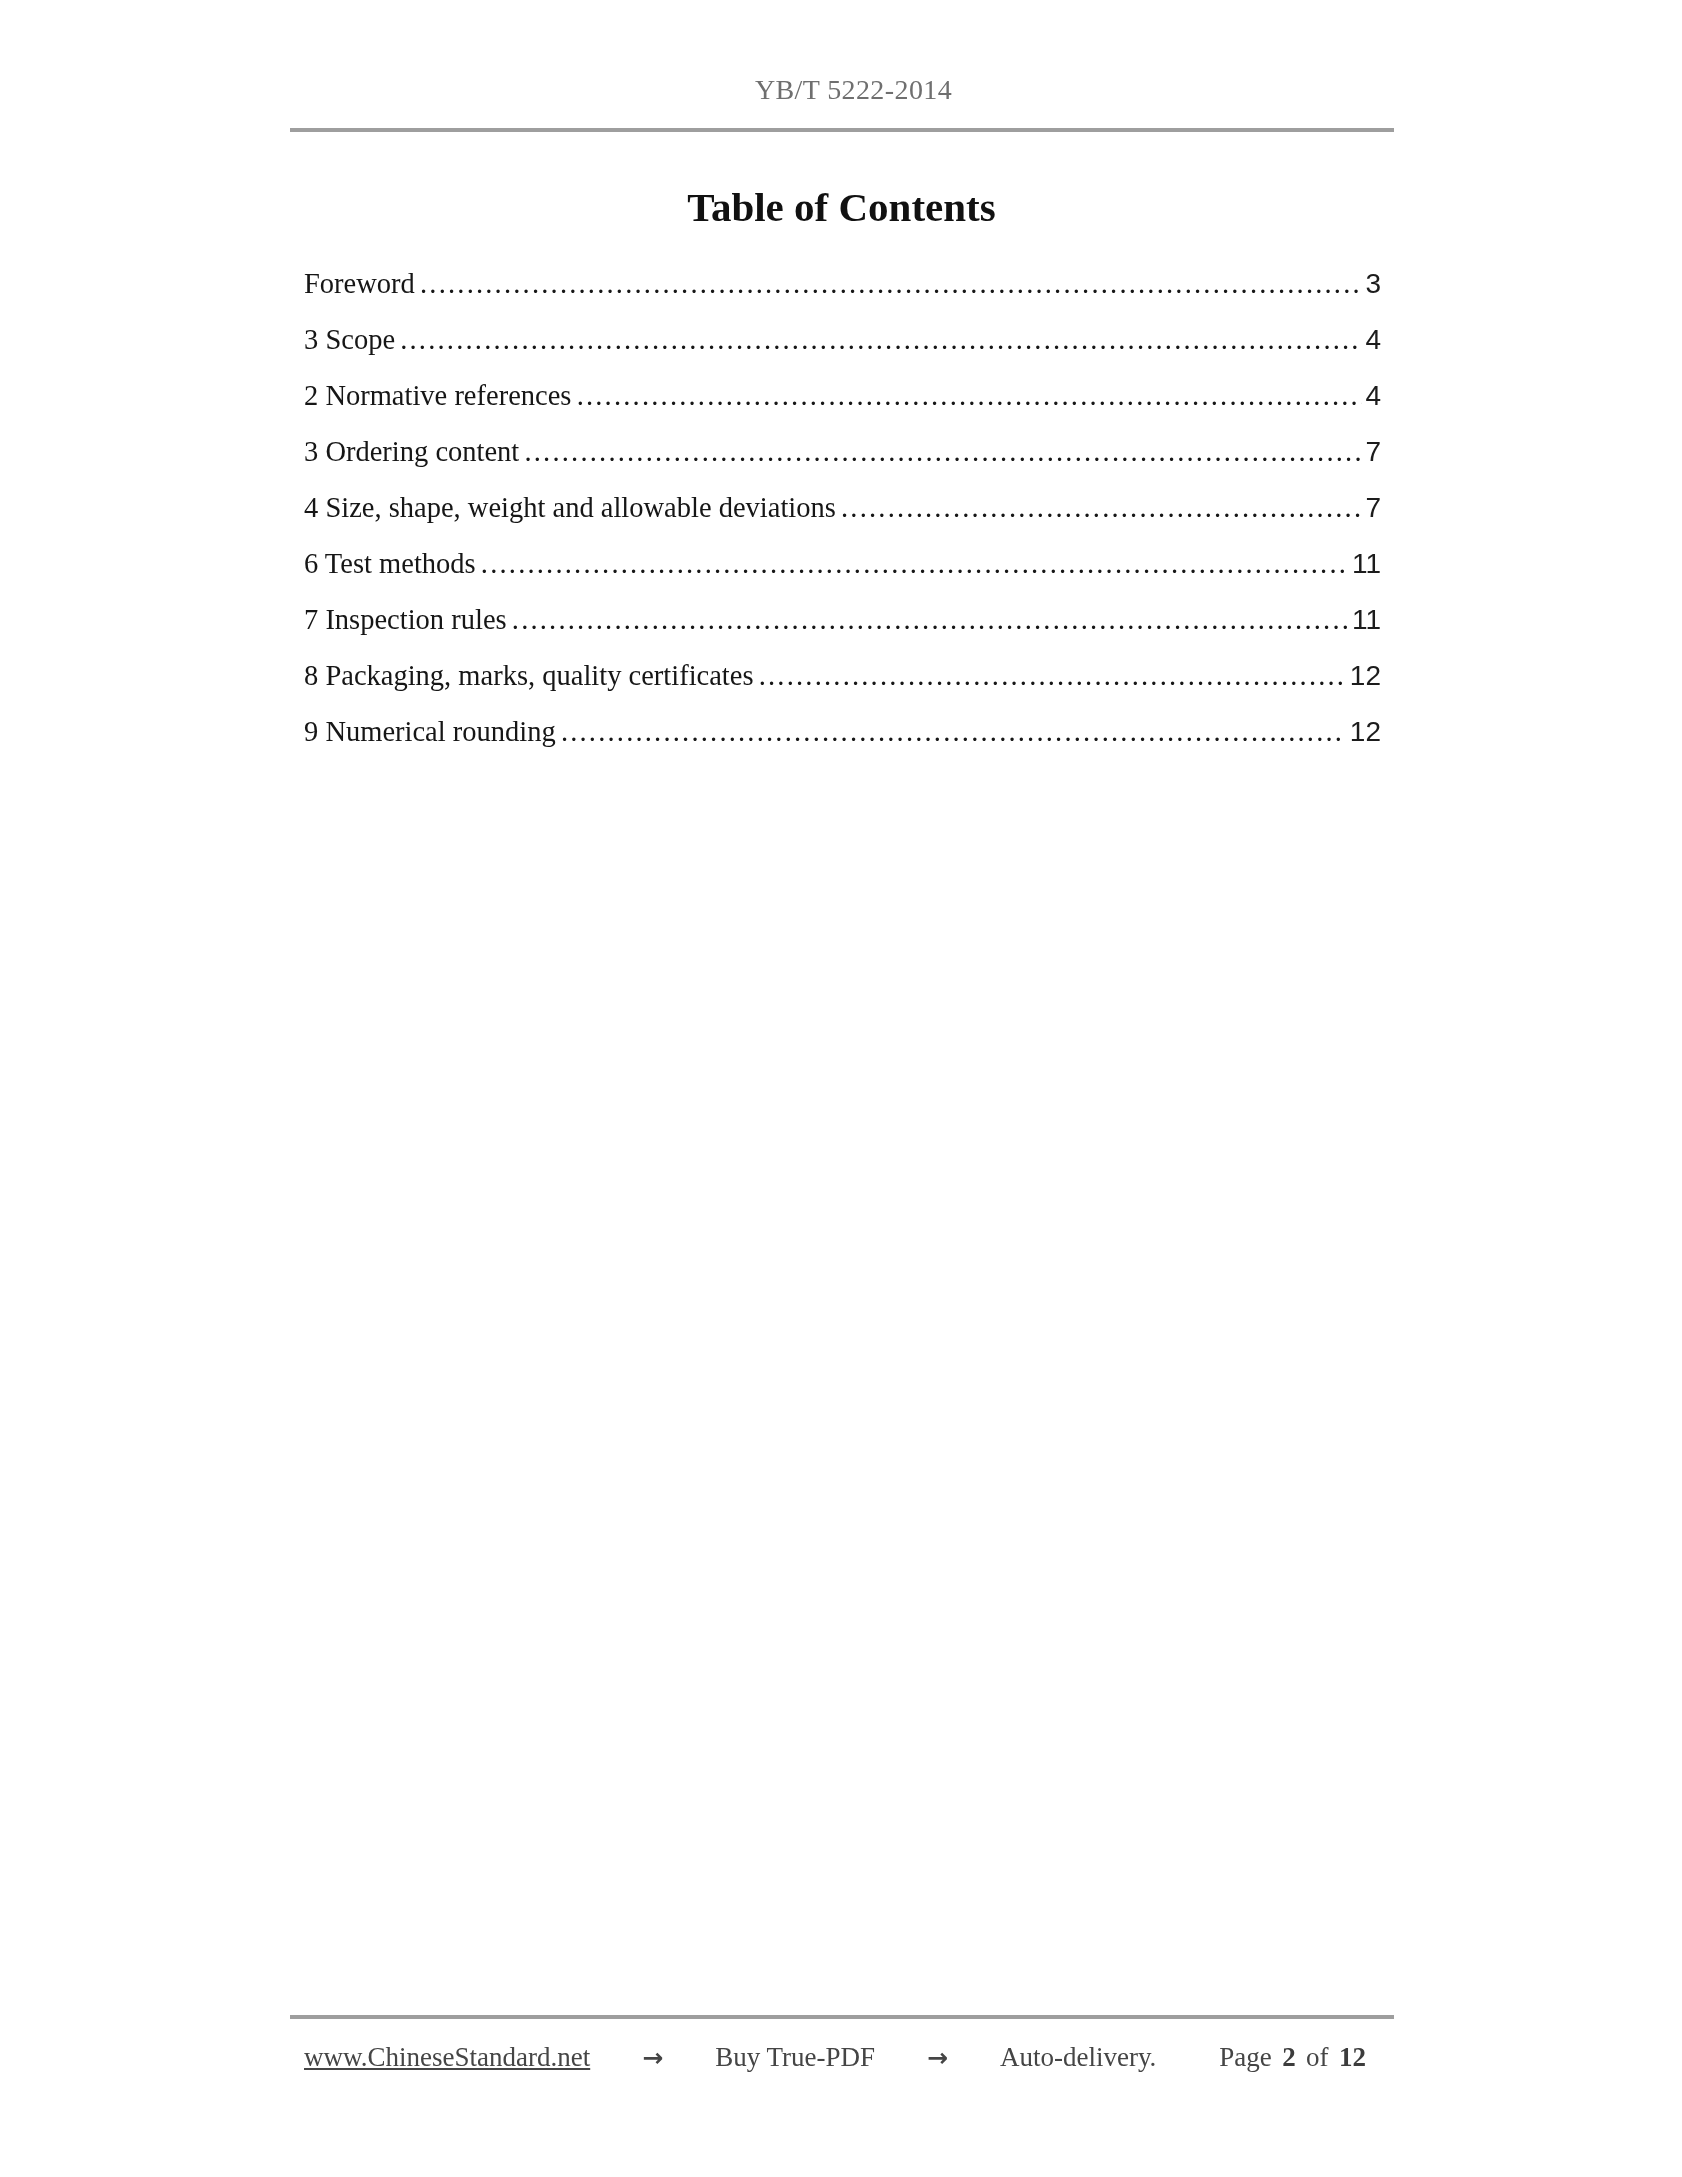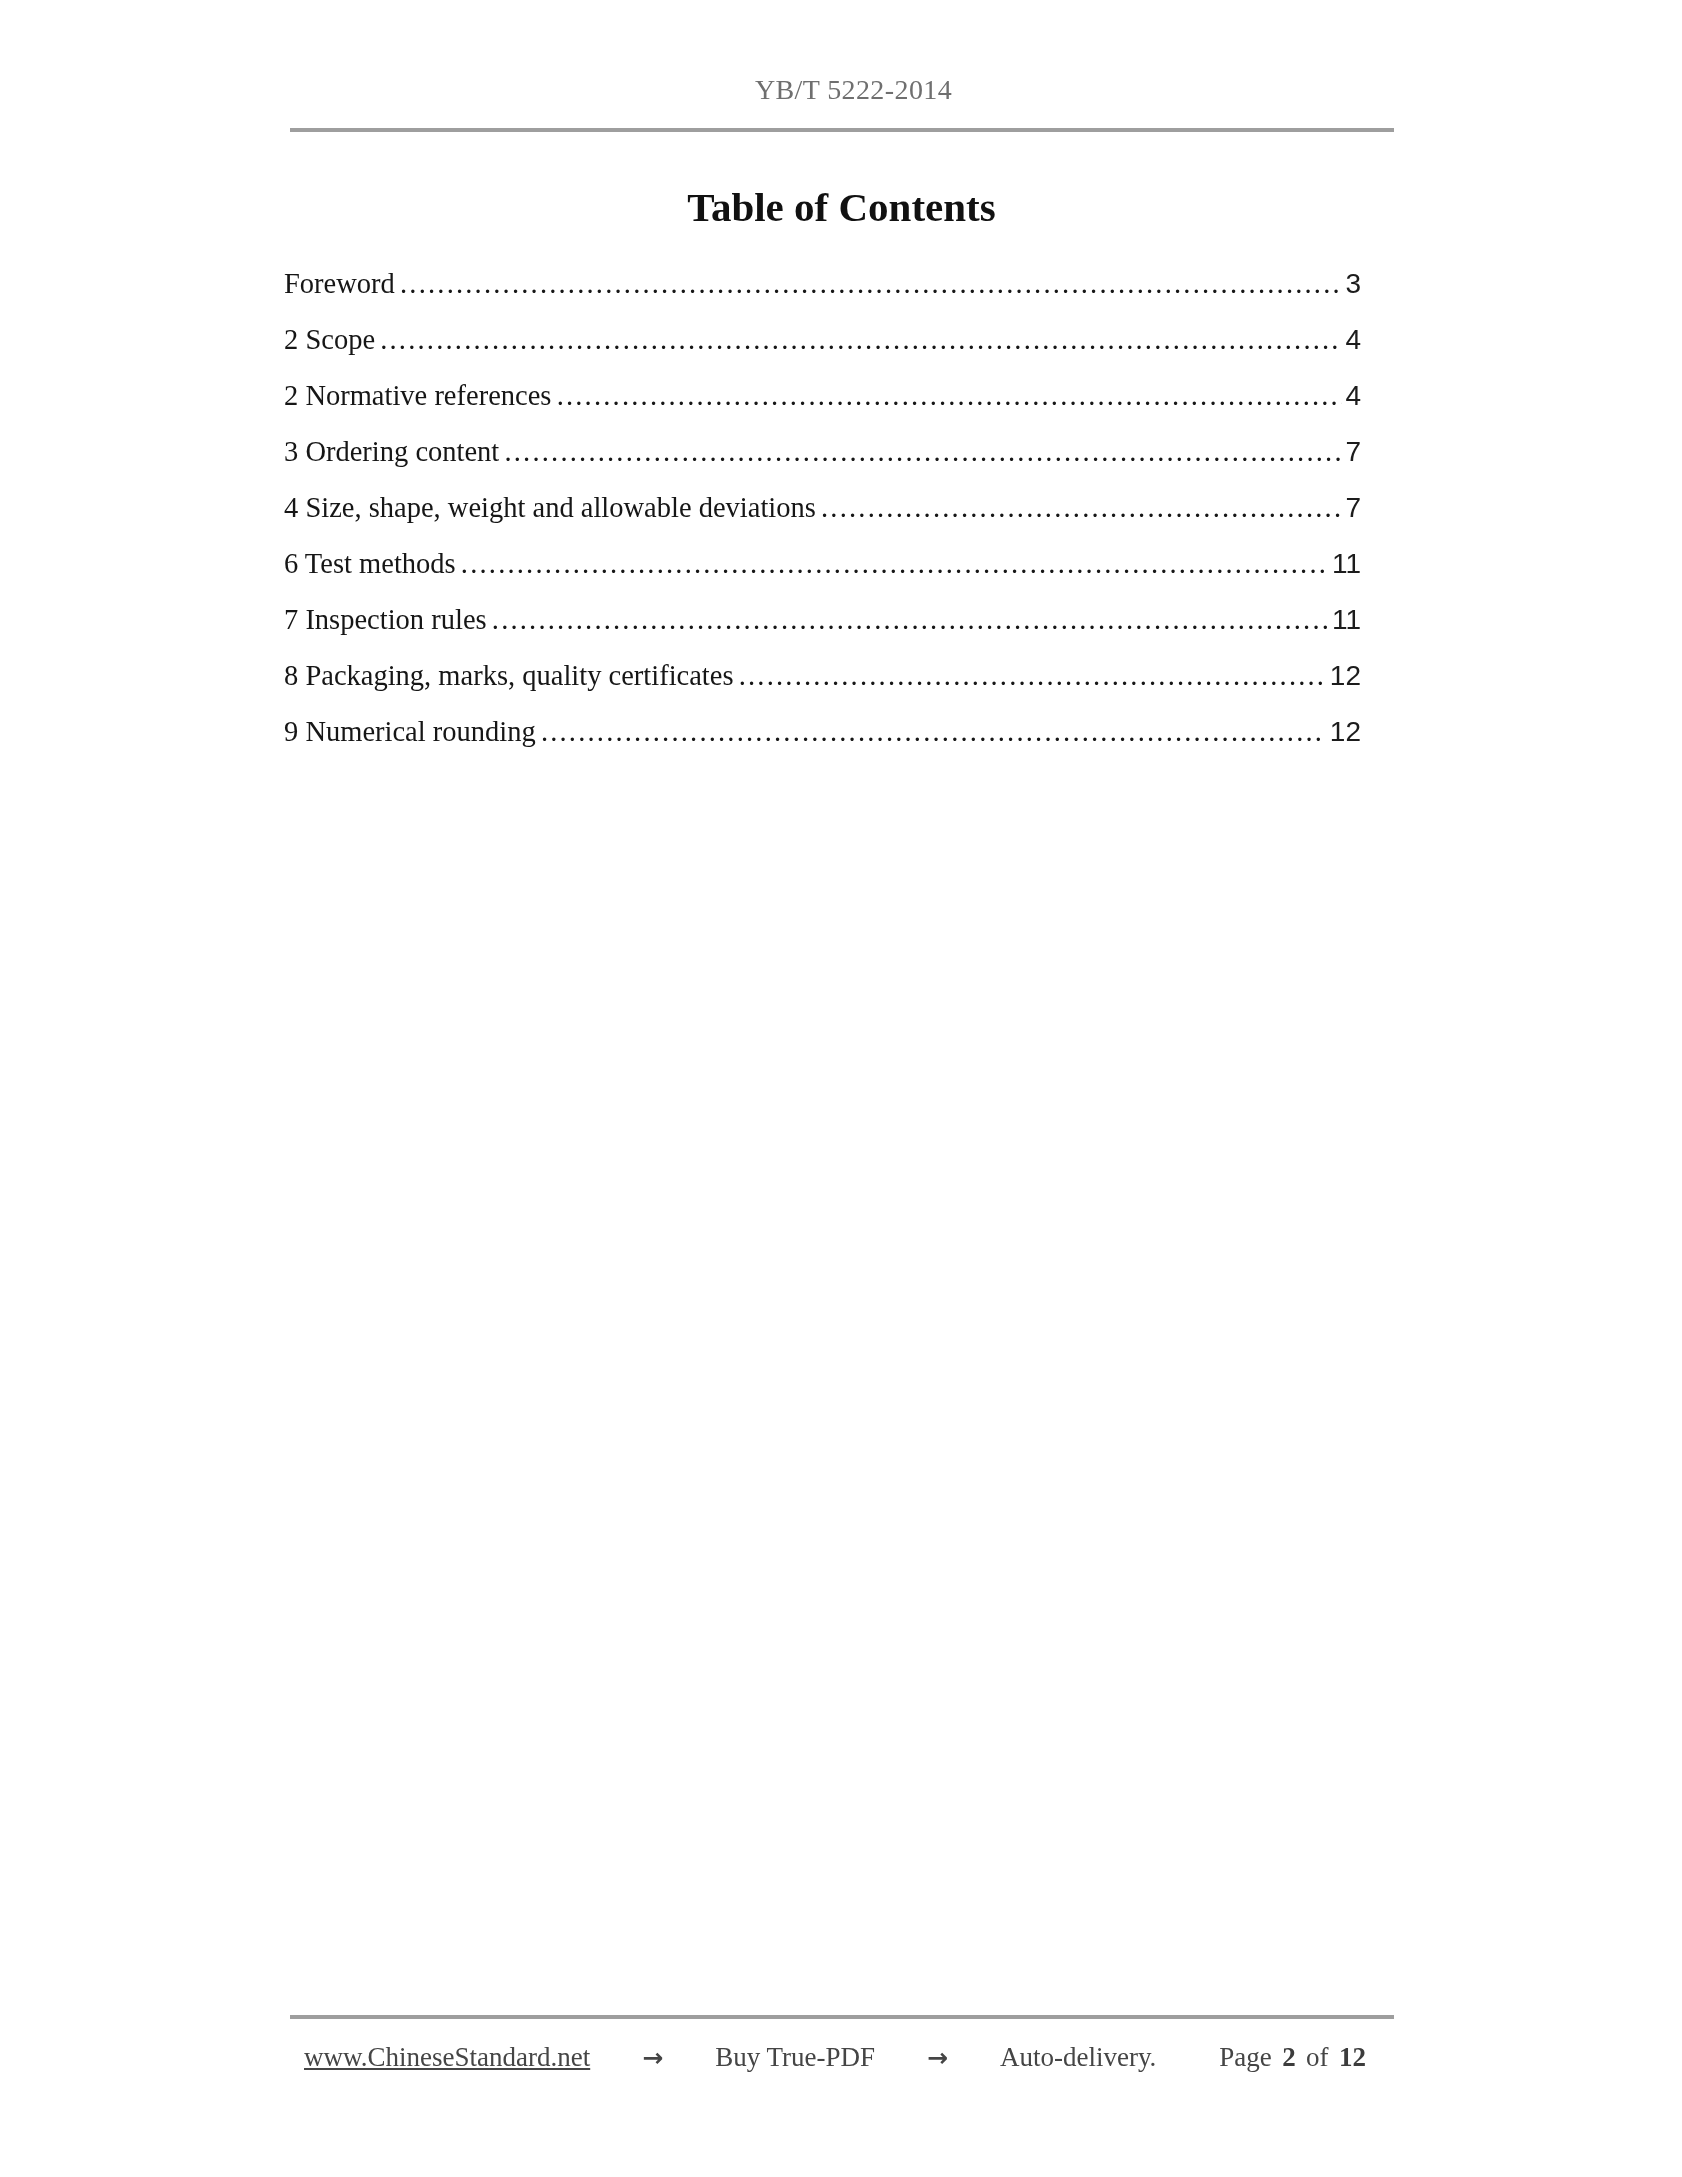--- a/index.html
+++ b/index.html
@@ -46,21 +46,21 @@
     text-align: center;
     font-size: 41px;
     font-weight: bold;
     color: #111111;
   }
 
   
   .toc-list {
     position: absolute;
     top: 256px;
-    left: 284px;
+    left: 304px;
     width: 1077px;
     color: #161616;
   }
   .toc-row {
     display: flex;
     align-items: baseline;
     line-height: 56px;
     white-space: nowrap;
     cursor: pointer;
   }
@@ -134,21 +134,21 @@
 
   <div class="page-title">Table of Contents</div>
 
   <div class="toc-list">
       <div class="toc-row">
         <span class="toc-label">Foreword</span>
         <span class="toc-dots"></span>
         <span class="toc-page">3</span>
       </div>
       <div class="toc-row">
-        <span class="toc-label">2 Scope</span>
+        <span class="toc-label">3 Scope</span>
         <span class="toc-dots"></span>
         <span class="toc-page">4</span>
       </div>
       <div class="toc-row">
         <span class="toc-label">2 Normative references</span>
         <span class="toc-dots"></span>
         <span class="toc-page">4</span>
       </div>
       <div class="toc-row">
         <span class="toc-label">3 Ordering content</span>

